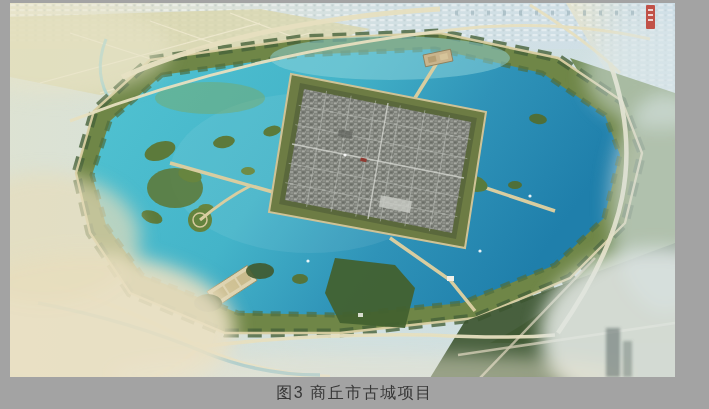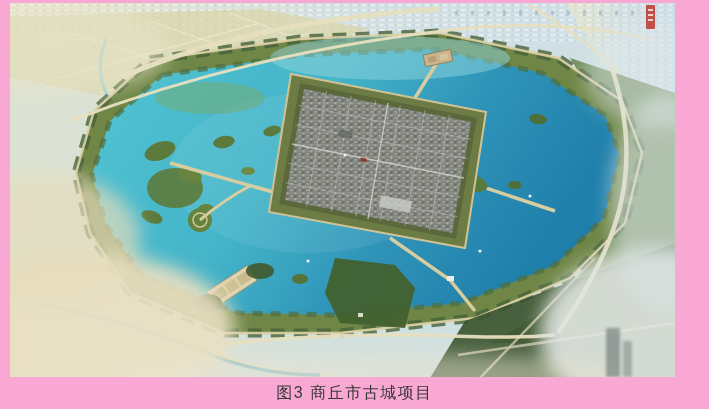--- a/index.html
+++ b/index.html
@@ -1,16 +1,16 @@
 <!DOCTYPE html>
 <html><head>
 <meta charset="utf-8">
 <style>
   html,body{margin:0;padding:0;background:#ffffff;}
-  .canvas{position:relative;width:709px;height:409px;background:#f9a8d4;overflow:hidden;
+  .canvas{position:relative;width:709px;height:409px;background:#a3a3a3;overflow:hidden;
           font-family:"Liberation Sans", sans-serif;}
   figure{margin:0;}
   .image-wrap{position:absolute;left:10px;top:3px;width:665px;height:374px;overflow:hidden;}
   .image-wrap svg{display:block;}
   figcaption{position:absolute;left:0;top:382px;width:709px;text-align:center;
              font-size:16px;letter-spacing:1.5px;color:#383838;line-height:22px;}
 </style>
 </head>
 <body>
 

